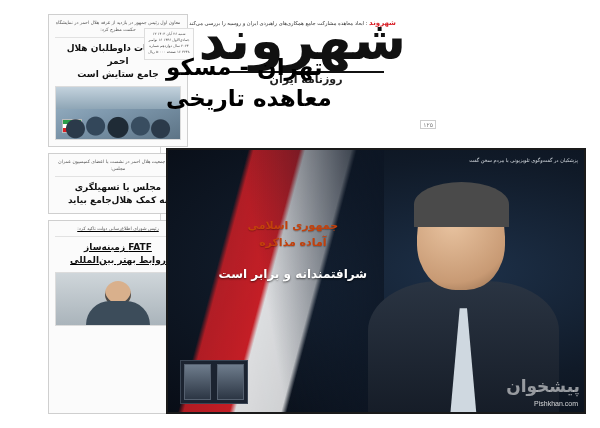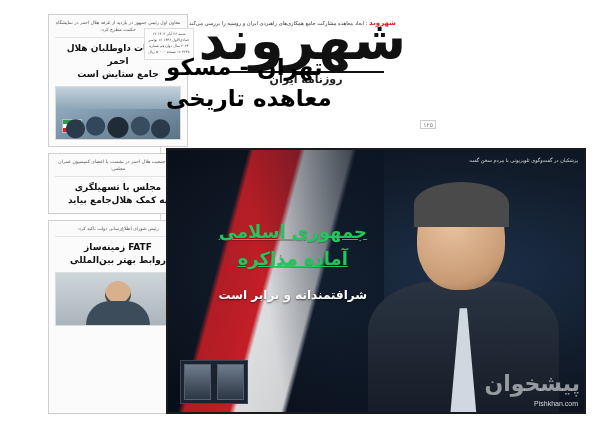--- a/index.html
+++ b/index.html
@@ -302,25 +302,24 @@
     right: 47%;
     top: 26%;
     width: 46%;
     direction: rtl;
     text-align: center;
     font-weight: bold;
     line-height: 1.5;
   }
   .overlay-text .l1,
   .overlay-text .l2 {
-    font-size: 18px;
-    color: #22c55e;
+    font-size: 11px;
+    color: #c2410c;
     text-shadow: 0 1px 1px rgba(0,0,0,0.25);
     display: block;
-    text-decoration: underline;
   }
   .overlay-text .l3 {
     font-size: 12px;
     color: #ffffff;
     display: block;
     margin-top: 14px;
     text-shadow: 0 1px 2px rgba(0,0,0,0.6);
   }
 
   .photo-caption {
@@ -350,21 +349,21 @@
     flex: 1;
     margin: 3px;
     background: linear-gradient(180deg, #6e7c8c, #2c3644);
     border: 1px solid #55606f;
   }
 
   .watermark {
     position: absolute;
     right: 4px;
     bottom: 16px;
-    font-size: 22px;
+    font-size: 17px;
     font-weight: bold;
     color: rgba(255,255,255,0.55);
     direction: rtl;
   }
   .watermark-url {
     position: absolute;
     right: 6px;
     bottom: 5px;
     font-size: 7px;
     color: rgba(255,255,255,0.8);
@@ -402,21 +401,21 @@
 
     <div class="side-box">
       <div class="kicker">رئیس جمعیت هلال احمر در نشست با اعضای کمیسیون عمران مجلس:</div>
       <div class="side-headline">
         <span>مجلس با تسهیلگری</span>
         <span class="l2">به کمک هلال‌جامع بیاید</span>
       </div>
     </div>
 
 
-    <div class="side-box" style="flex:1;">
+    <div class="side-box" style="flex:1;text-decoration:underline;">
       <div class="kicker">رئیس شورای اطلاع‌رسانی دولت تاکید کرد:</div>
       <div class="side-headline">
         <span>FATF زمینه‌ساز</span>
         <span class="l2">روابط بهتر بین‌المللی</span>
       </div>
       <div class="side-photo portrait"></div>
     </div>
 
   </div>
 

